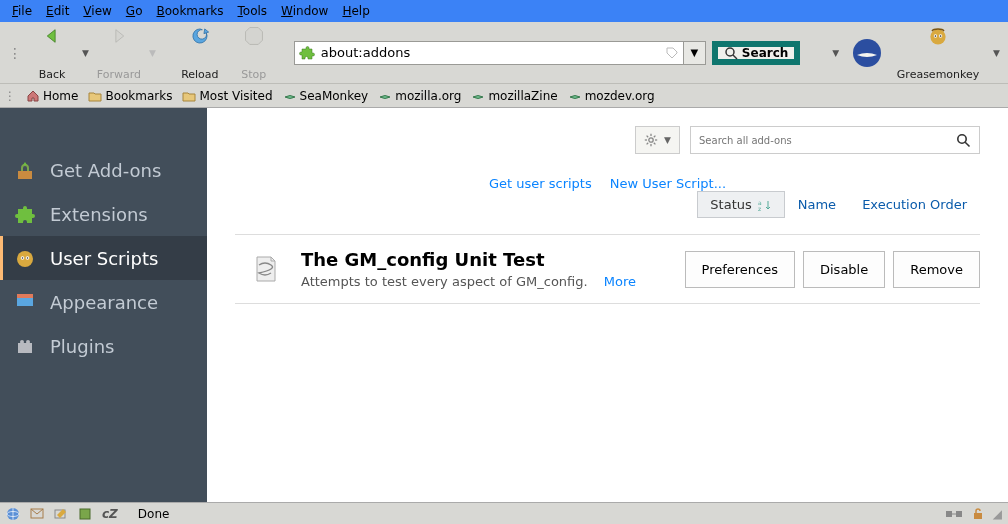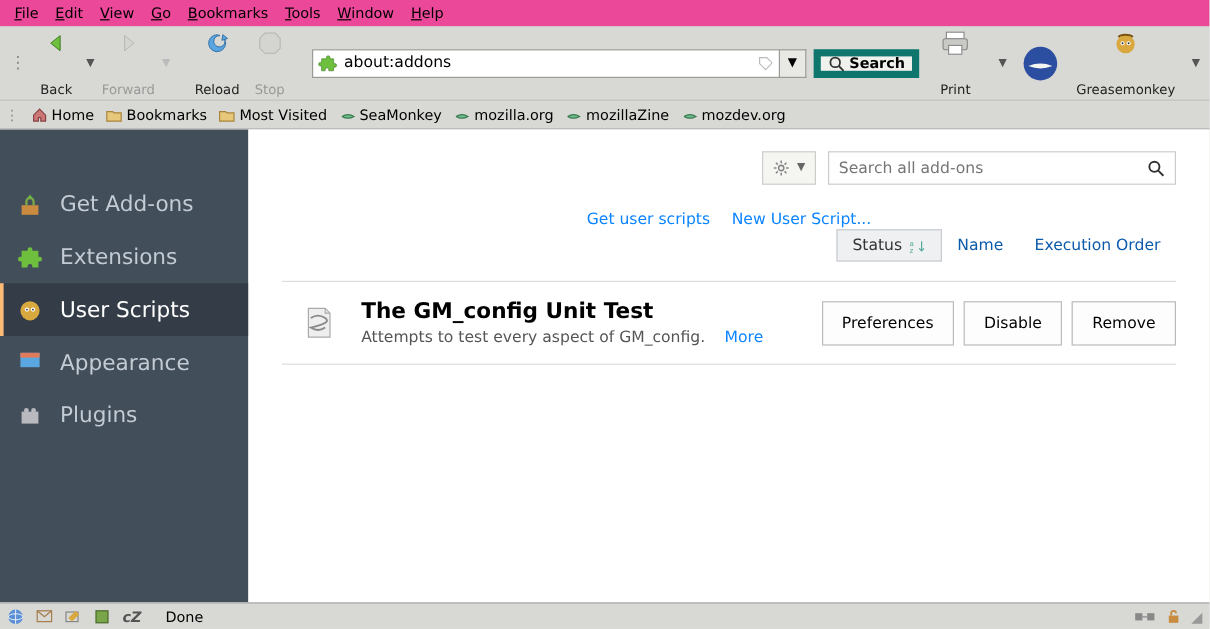--- a/index.html
+++ b/index.html
@@ -1,19 +1,19 @@
 <!DOCTYPE html>
 <html><head>
 <meta charset="utf-8">
 <style>
 * { margin: 0; padding: 0; box-sizing: border-box; font-family: "DejaVu Sans", "Liberation Sans", Arial, sans-serif; }
 body { width: 1008px; height: 524px; background: #d8d8d4; font-size: 12px; overflow: hidden; display: flex; flex-direction: column; }
 
 
-.menubar { height: 22px; display: flex; align-items: center; padding: 0 6px; gap: 2px; background: #ec4899; }
+.menubar { height: 22px; display: flex; align-items: center; padding: 0 6px; gap: 2px; background: #3b82f6; }
 .menubar span { padding: 2px 6px; cursor: default; }
 .menubar span u { text-decoration: underline; }
 
 
 .toolbar { height: 62px; display: flex; align-items: center; padding: 0 8px; gap: 6px; background: #d8d8d4; border-bottom: 1px solid #bdbdb8; }
 .tb-btn { display: flex; flex-direction: column; align-items: center; justify-content: center; width: 48px; height: 56px; gap: 1px; }
 .tb-btn .lbl { font-size: 11px; color: #222; margin-top: 20px; }
 .tb-btn.disabled .lbl { color: #999; }
 .mini-arrow { font-size: 9px; color: #555; align-self: center; }
 .urlbar-wrap { display: flex; align-items: flex-start; margin-left: 10px; }
@@ -32,21 +32,21 @@
 .main { flex: 1; display: flex; background: #fff; min-height: 0; }
 .sidebar { width: 207px; background: #424e5a; color: #c3cbd4; padding-top: 40px; }
 .sb-item { display: flex; align-items: center; gap: 14px; padding: 11px 14px; font-size: 18px; cursor: default; }
 .sb-item.active { background: #343d47; color: #fff; border-left: 3px solid #fdba74; padding-left: 11px; }
 .sb-icon { width: 22px; height: 22px; display: flex; align-items: center; justify-content: center; }
 
 .content { flex: 1; background: #fff; padding: 18px 28px; overflow-y: auto; }
 .ct-top { display: flex; justify-content: flex-end; gap: 10px; }
 .gear-btn { height: 28px; border: 1px solid #ccc; background: #f5f5f2; padding: 0 8px; display: flex; align-items: center; gap: 6px; color: #666; }
 .search-all { width: 290px; height: 28px; border: 1px solid #ccc; display: flex; align-items: center; padding: 0 8px; gap: 6px; }
-.search-all input { flex: 1; border: none; outline: none; font-size: 13px; color: #666; }
+.search-all input { flex: 1; border: none; outline: none; font-size: 10px; color: #666; }
 
 .ct-row2 { display: flex; align-items: center; margin-top: 22px; flex-direction: column; }
 .links { display: flex; gap: 18px; }
 .links a { color: #0a84ff; text-decoration: none; font-size: 13px; }
 .sorters { margin-left: auto; display: flex; gap: 0; }
 .sorter { padding: 5px 12px; border: 1px solid transparent; color: #0a5bab; font-size: 13px; cursor: default; text-align: center; }
 .sorter.active { background: #eef0f2; border: 1px solid #c8cbcf; color: #333; display: flex; align-items: center; gap: 6px; }
 
 .addon-row { margin-top: 16px; border-top: 1px solid #ddd; border-bottom: 1px solid #ddd; padding: 14px 0; display: flex; align-items: center; gap: 18px; }
 .addon-ico { width: 36px; height: 36px; margin-left: 12px; display: flex; align-items: center; justify-content: center; }
@@ -125,28 +125,20 @@
     <div class="search-btn">
       <svg width="14" height="14" viewBox="0 0 14 14">
           <circle cx="6" cy="6" r="4" fill="none" stroke="#333" stroke-width="1.5"></circle>
           <line x1="9" y1="9" x2="13" y2="13" stroke="#333" stroke-width="1.5"></line>
         </svg>
       <span>Search</span>
     </div>
   </div>
 
   <div class="tb-right">
-    <div class="tb-btn">
-      <svg width="28" height="24" viewBox="0 0 28 24">
-          <rect x="6" y="2" width="16" height="6" fill="#fff" stroke="#888"></rect>
-          <rect x="3" y="8" width="22" height="10" rx="2" fill="#c9c9c5" stroke="#888"></rect>
-          <rect x="8" y="14" width="12" height="8" fill="#fff" stroke="#888"></rect>
-        </svg>
-      <span class="lbl">Print</span>
-    </div>
     <span class="mini-arrow">▼</span>
     <div style="width:32px;height:32px;">
       <svg width="32" height="32" viewBox="0 0 32 32">
           <circle cx="16" cy="16" r="14" fill="#2b4ea0"></circle>
           <path d="M6 18 q10 -4 20 0 q-10 4 -20 0" fill="#f4f4f0"></path>
         </svg>
     </div>
     <div class="tb-btn" style="width:86px;">
       <svg width="26" height="26" viewBox="0 0 26 26">
           <circle cx="13" cy="14" r="9" fill="#d9a93f"></circle>

